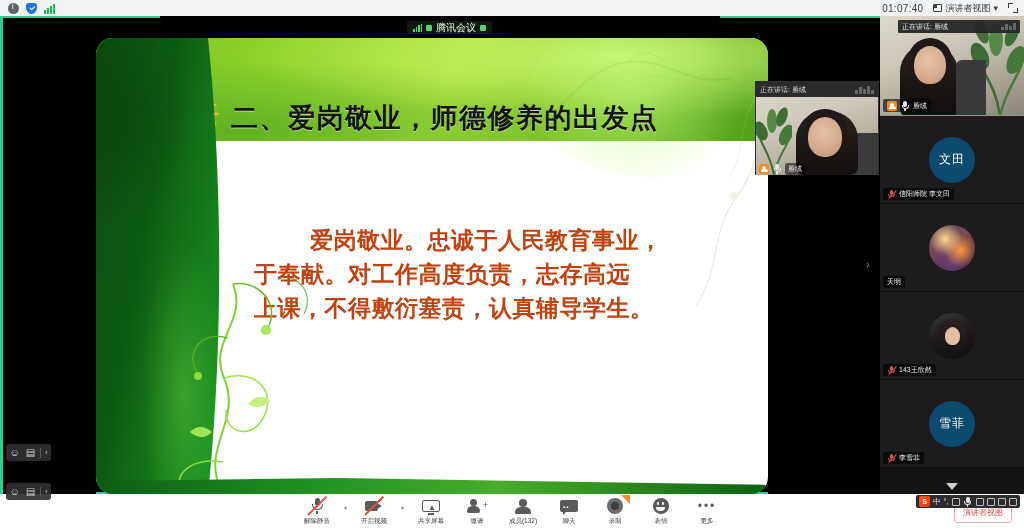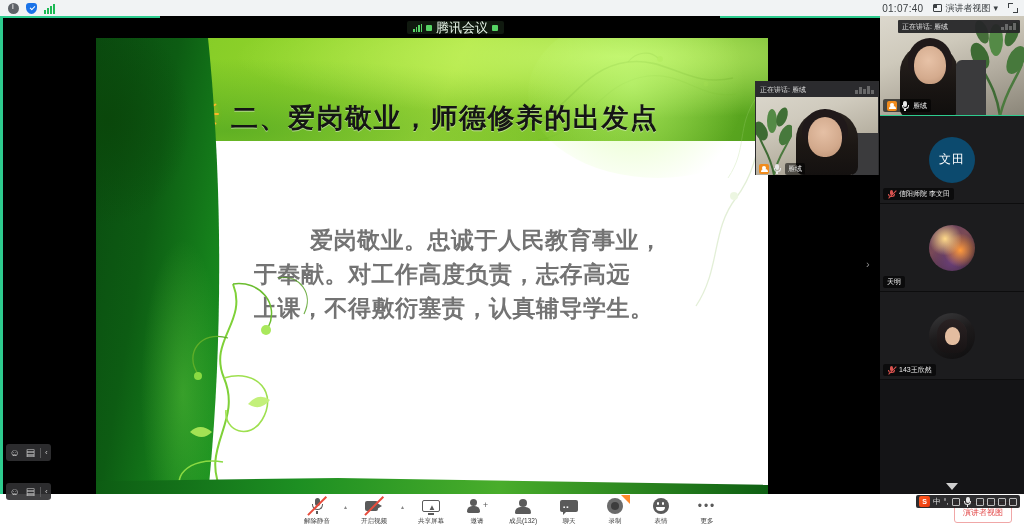--- a/index.html
+++ b/index.html
@@ -35,32 +35,32 @@
   .stage{ position:absolute; left:0; top:16px; width:880px; height:478px; background:#000; overflow:hidden;}
   .share-border-l{ position:absolute; left:0; top:16px; width:3px; height:478px; background:#2ecc8f; }
   .share-border-t{ position:absolute; left:0; top:16px; width:160px; height:2px; background:#2ecc8f; }
   .share-border-t2{ position:absolute; left:720px; top:16px; width:160px; height:2px; background:#2ecc8f; }
   .share-border-b{ position:absolute; left:0; top:492px; width:880px; height:2px; background:#2ecc8f; }
 
   
   .meet-pill{
     position:absolute; left:407px; top:21px; height:13px; padding:0 6px; z-index:40;
     background:rgba(20,30,18,.82); border-radius:2px;
-    display:flex; align-items:center; gap:4px; font-size:13px; color:#e8f5e9;
+    display:flex; align-items:center; gap:4px; font-size:10px; color:#e8f5e9;
   }
   .pill-bars{ position:relative; width:9px; height:8px; }
   .pill-bars i{ position:absolute; bottom:0; width:1.5px; background:#56d364;}
   .pill-bars i:nth-child(1){left:0;height:3px;} .pill-bars i:nth-child(2){left:2.5px;height:5px;}
   .pill-bars i:nth-child(3){left:5px;height:7px;} .pill-bars i:nth-child(4){left:7.5px;height:8px;}
   .pill-dot{ width:6px;height:6px;background:#56d364;border-radius:1px;}
 
   
   .slide{
     position:absolute; left:96px; top:22px; width:672px; height:456px;
-    background:#fff; overflow:hidden;
+    background:#fff; overflow:hidden;border-radius:17px;
   }
   .slide-green-band{
     position:absolute; left:0; top:0; width:672px; height:103px;
     background:
       radial-gradient(ellipse at 78% 18%, rgba(212,255,120,.75) 0%, rgba(212,255,120,0) 52%),
       radial-gradient(ellipse at 20% 90%, rgba(60,150,30,.55) 0%, rgba(60,150,30,0) 55%),
       linear-gradient(115deg,#7dc623 0%,#8fd32b 28%,#a9e03b 52%,#76bf26 78%,#4f9c1c 100%);
   }
   .slide-green-band:after{
     content:""; position:absolute; right:-20px; top:-30px; width:260px; height:170px;
@@ -99,21 +99,21 @@
     position:absolute; left:0; top:0; width:140px; height:456px; z-index:8;
     background:radial-gradient(ellipse 60px 220px at 62% 78%, rgba(120,220,70,.35), rgba(120,220,70,0) 70%);
     clip-path: ellipse(88% 120% at 0% 50%);
   }
   .vines{ position:absolute; left:32px; top:180px; width:200px; height:276px; z-index:9; }
   .vines-2{ position:absolute; left:540px; top:40px; width:150px; height:230px; z-index:4; opacity:.25;}
 
   .slide-body{
     position:absolute; left:158px; top:185px; width:498px; z-index:6;
     font-family:"DejaVu Serif","Liberation Serif",serif;
-    font-size:23px; line-height:34px; color:#737373; font-weight:600;
+    font-size:23px; line-height:34px; color:#c2410c; font-weight:600;
     letter-spacing:.5px;
   }
   .slide-body p{ text-indent:0; }
   .slide-body .ind{ padding-left:56px; }
 
   .slide-bottom-green{
     position:absolute; left:0; bottom:0; width:672px; height:16px; z-index:10;
     background:linear-gradient(90deg,#0d5c13 0%,#1d8f22 30%,#49ad2b 60%,#0e5f13 100%);
     clip-path: polygon(0 20%, 36% 0, 100% 42%, 100% 100%, 0 100%);
   }
@@ -529,20 +529,31 @@
     <div class="tile-name">
       <span class="mic-muted">
           <i class="cap"></i>
           <i class="arc"></i>
           <i class="slash"></i>
         </span>
       <span>143王欣然</span>
     </div>
   </div>
 
+  <div class="tile">
+    <div class="avatar">雪菲</div>
+    <div class="tile-name">
+      <span class="mic-muted">
+          <i class="cap"></i>
+          <i class="arc"></i>
+          <i class="slash"></i>
+        </span>
+      <span>李雪菲</span>
+    </div>
+  </div>
 </div>
 
 <div class="panel-scroll">
   <span class="tri"></span>
 </div>
 
 <div class="toolbar">
 
   <div class="tb-item">
     <div class="tb-ico ico-mic">

